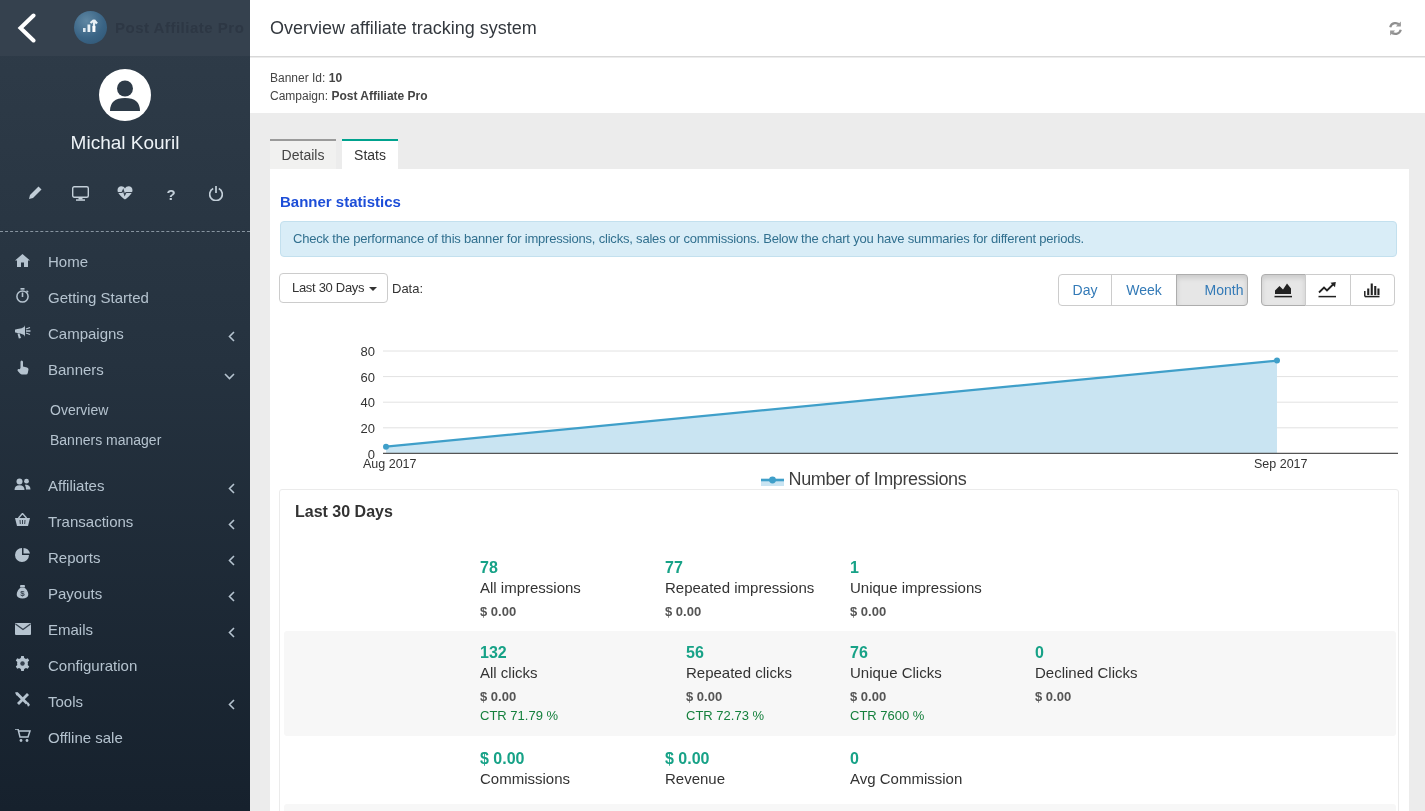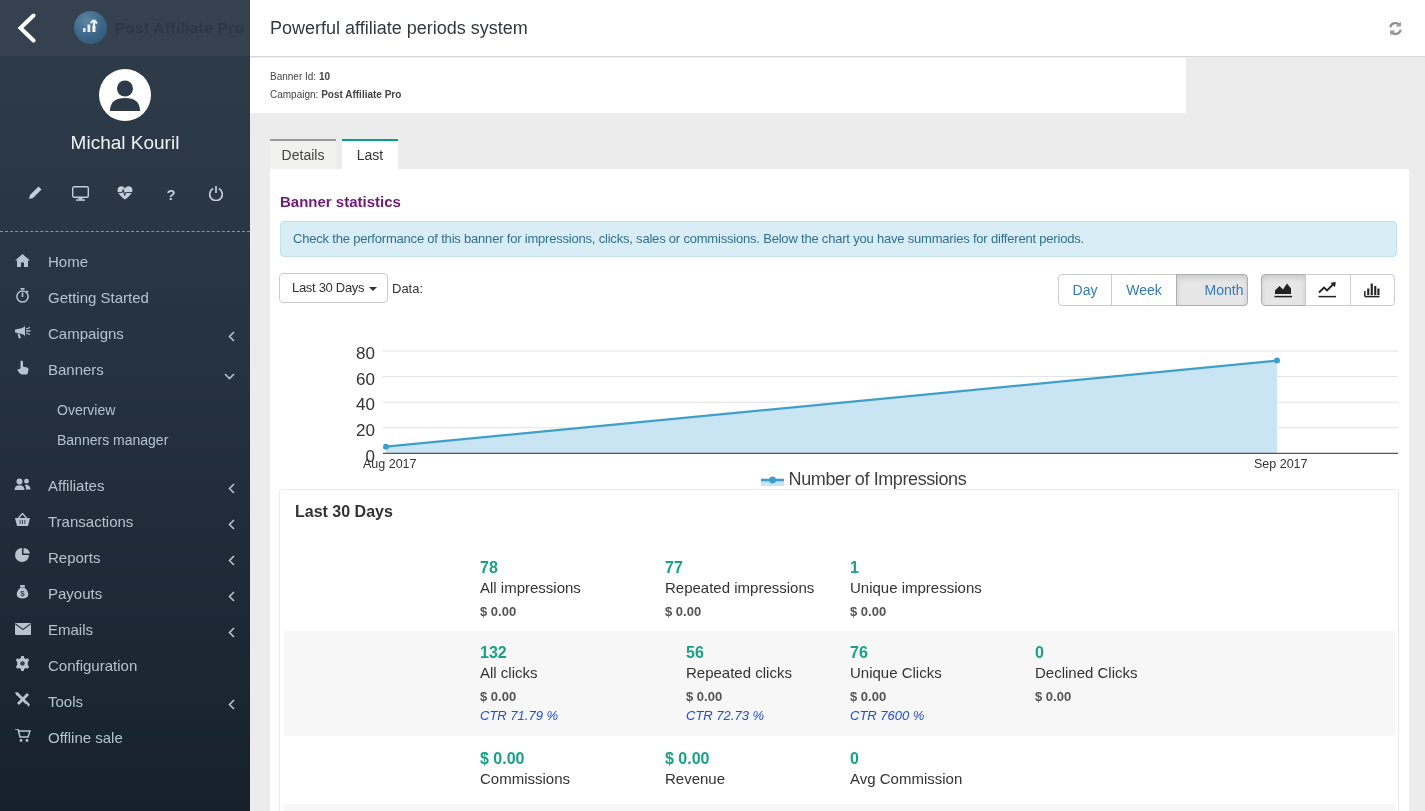--- a/index.html
+++ b/index.html
@@ -15,70 +15,70 @@
 #sb-logotext { position:absolute; left:115px; top:19px; font-size:15px; font-weight:bold; color:#2d3744; letter-spacing:.5px; white-space:nowrap; }
 #avatar { position:absolute; left:99px; top:69px; width:52px; height:52px; border-radius:50%; background:#fff; }
 #uname { position:absolute; left:0; top:132px; width:250px; text-align:center; color:#eef3f7; font-size:19px; }
 .sbico { position:absolute; top:186px; width:16px; height:16px; text-align:center; color:#c3cfd9; }
 #sb-dash { position:absolute; left:0; top:231px; width:250px; border-top:1px dashed #8794a0; }
 #menu { position:absolute; left:0; top:243px; width:250px; }
 .mi { position:relative; height:36px; display:flex; align-items:center; color:#b5c3cf; font-size:15px; }
 .mi .ic { position:absolute; left:14px; width:17px; text-align:center; }
 .mi .tx { position:absolute; left:48px; }
 .mi .ar { position:absolute; right:15px; top:13px; }
-#submenu { padding:8px 0 12px 0;margin-left:7px; }
+#submenu { padding:8px 0 12px 0; }
 .smi { height:30px; display:flex; align-items:center; padding-left:50px; color:#b5c3cf; font-size:14px; }
 
 #main { position:absolute; left:250px; top:0; width:1175px; height:811px; }
 #topbar { position:absolute; left:0; top:0; width:1175px; height:57px; background:#fff; border-bottom:1px solid #d8d8d8; }
 #topbar h1 { position:absolute; left:20px; top:18px; font-size:18px; font-weight:normal; color:#33383e; }
 #refresh { position:absolute; right:22px; top:21px; color:#999; }
-#bannerinfo { position:absolute; left:0; top:58px; width:936px; height:55px; background:#fff; font-size:10px; color:#444; }
+#bannerinfo { position:absolute; left:0; top:58px; width:1175px; height:55px; background:#fff; font-size:12px; color:#444; }
 #bannerinfo .l1 { position:absolute; left:20px; top:13px; }
 #bannerinfo .l2 { position:absolute; left:20px; top:31px; }
 
 #tabs { position:absolute; left:20px; top:139px; height:30px; }
 .tab { position:absolute; top:0; height:30px; font-size:14px; color:#444; text-align:center; line-height:28px; }
 #tab-details { left:0; width:66px; background:#f1f1f0; border-top:2px solid #9a9a9a; }
 #tab-stats { left:72px; width:56px; background:#fff; border-top:2px solid #00a28e; color:#333; }
 
 #panel { position:absolute; left:20px; top:169px; width:1139px; height:642px; background:#fff; }
-#bstats-h { position:absolute; left:30px; top:193px; font-size:15px; font-weight:bold; color:#701a75; }
+#bstats-h { position:absolute; left:30px; top:193px; font-size:15px; font-weight:bold; color:#1d4ed8; }
 #alert { position:absolute; left:30px; top:221px; width:1117px; height:36px; background:#d9edf7; border:1px solid #c3e0ee; border-radius:4px;
   color:#31708f; font-size:13px; line-height:34px; padding-left:12px; letter-spacing:-0.2px; }
 
 .btn { position:absolute; height:30px; background:#fff; border:1px solid #ccc; border-radius:4px; font-size:13px; color:#333; letter-spacing:-0.3px; }
 #dd1 { left:29px; top:273px; width:109px; line-height:28px; padding-left:12px; }
 #lbl-data { position:absolute; left:142px; top:281px; font-size:13px; color:#333; }
 #dd2 { left:174px; top:273px; width:210px; line-height:28px; padding-left:12px; }
 .caret { display:inline-block; width:0; height:0; border-left:4px solid transparent; border-right:4px solid transparent; border-top:4px solid #333; vertical-align:middle; margin-left:8px; }
 #grp1 { position:absolute; left:808px; top:274px; height:32px; display:flex; }
 #grp1 .b { height:32px; border:1px solid #ccc; background:#fff; color:#337ab7; font-size:14px; line-height:30px; text-align:center; }
 #grp1 .b.first { border-radius:4px 0 0 4px; }
 #grp1 .b.last { border-radius:0 4px 4px 0; }
 #grp1 .b.active { background:#e6e6e6; border-color:#adadad; box-shadow:inset 0 3px 5px rgba(0,0,0,.12);padding-left:24px; }
 #grp1 .b + .b { margin-left:-1px; }
 #grp2 { position:absolute; left:1011px; top:274px; height:32px; display:flex; }
 #grp2 .b { width:45.3px; height:32px; border:1px solid #ccc; background:#fff; display:flex; align-items:center; justify-content:center; }
 #grp2 .b.first { border-radius:4px 0 0 4px; }
 #grp2 .b.last { border-radius:0 4px 4px 0; }
 #grp2 .b.active { background:#e6e6e6; border-color:#adadad; box-shadow:inset 0 3px 5px rgba(0,0,0,.12); }
 #grp2 .b + .b { margin-left:-1px; }
-.ylab { position:absolute; width:30px; text-align:right; font-size:17px; color:#333; }
+.ylab { position:absolute; width:30px; text-align:right; font-size:13px; color:#333; }
 .xlab { position:absolute; font-size:12.5px; color:#333; }
 #legend { position:absolute; left:511px; top:469px; font-size:18px; color:#3f3f3f; }
 
 #sum { position:absolute; left:29px; top:489px; width:1120px; height:323px; background:#fff; border:1px solid #ebebeb; border-radius:3px 3px 0 0; }
 #sum h2 { position:absolute; left:15px; top:13px; font-size:16px; color:#333; }
 .srow { position:absolute; left:0; width:1114px; }
 .cell { position:absolute; top:0; width:180px; }
 .v { font-size:16px; font-weight:bold; color:#17a287; }
 .lb { font-size:15px; color:#333; margin-top:2px; }
 .m { font-size:13px; font-weight:bold; color:#555; margin-top:8px; }
-.ctr { font-size:13px; color:#1d4ed8; margin-top:4px;font-style:italic; }
+.ctr { font-size:13px; color:#15803d; margin-top:4px; }
 </style>
 </head>
 <body>
 <div id="sidebar">
   <div id="sb-head"></div>
   <svg id="back-arrow" width="20" height="30" viewBox="0 0 20 30">
       <path d="M16.5 2.5 L3.5 15 L16.5 27.5" stroke="#fff" stroke-width="4" fill="none" stroke-linecap="round"></path>
     </svg>
   <div id="sb-logo"></div>
   <svg style="position:absolute;left:74px;top:11px" width="33" height="33" viewBox="0 0 33 33">
@@ -232,36 +232,36 @@
             <circle cx="6" cy="11.5" r="1.4" fill="#b5c3cf"></circle>
             <circle cx="12" cy="11.5" r="1.4" fill="#b5c3cf"></circle>
           </svg></span>
         <span class="tx">Offline sale</span>
       </div>
   </div>
 </div>
 
 <div id="main">
   <div id="topbar">
-    <h1>Powerful affiliate periods system</h1>
+    <h1>Overview affiliate tracking system</h1>
     <svg id="refresh" width="15" height="15" viewBox="0 0 15 15">
         <path d="M2.2 6.2 A5.6 5.6 0 0 1 12 4.2" stroke="#8f8f8f" stroke-width="2.2" fill="none"></path>
         <path d="M12.9 0.6 L12.9 5.6 L7.9 5.6 Z" fill="#9a9a9a"></path>
         <path d="M12.8 8.8 A5.6 5.6 0 0 1 3 10.8" stroke="#8f8f8f" stroke-width="2.2" fill="none"></path>
         <path d="M2.1 14.4 L2.1 9.4 L7.1 9.4 Z" fill="#9a9a9a"></path>
       </svg>
   </div>
   <div id="bannerinfo">
     <div class="l1">Banner Id: <b>10</b></div>
     <div class="l2">Campaign: <b>Post Affiliate Pro</b></div>
   </div>
   <div id="panel"></div>
   <div id="tabs">
     <div class="tab" id="tab-details">Details</div>
-    <div class="tab" id="tab-stats">Last</div>
+    <div class="tab" id="tab-stats">Stats</div>
   </div>
   <div id="bstats-h">Banner statistics</div>
   <div id="alert">Check the performance of this banner for impressions, clicks, sales or commissions. Below the chart you have summaries for different periods.</div>
   <div class="btn" id="dd1">Last 30 Days<span class="caret" style="position:absolute;right:10px;top:13px"></span></div>
   <div id="lbl-data">Data:</div>
   <div id="grp1">
     <div class="b first" style="width:54px">Day</div>
     <div class="b" style="width:66px">Week</div>
     <div class="b last active" style="width:72px">Month</div>
   </div>

